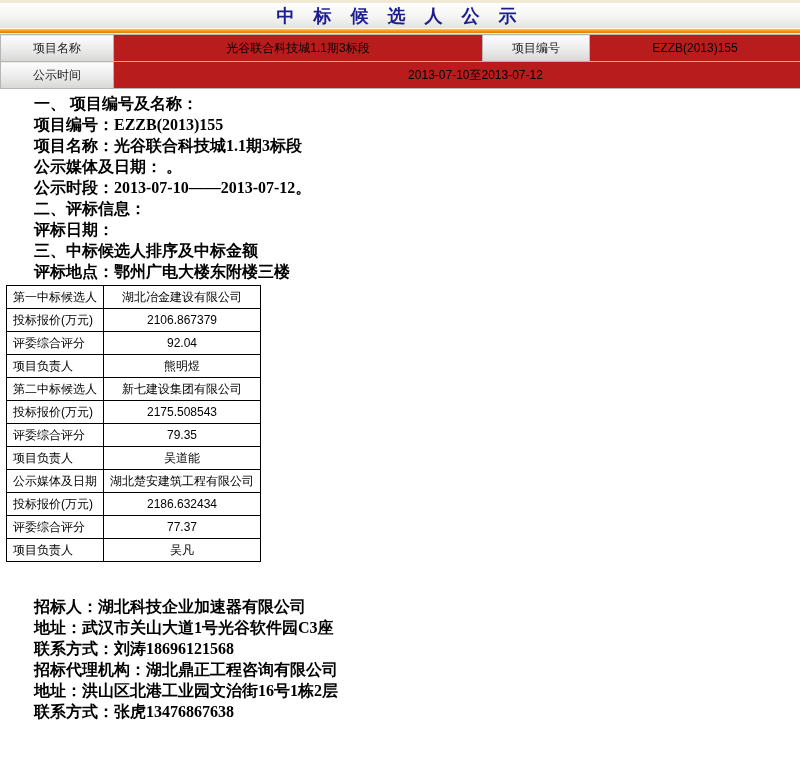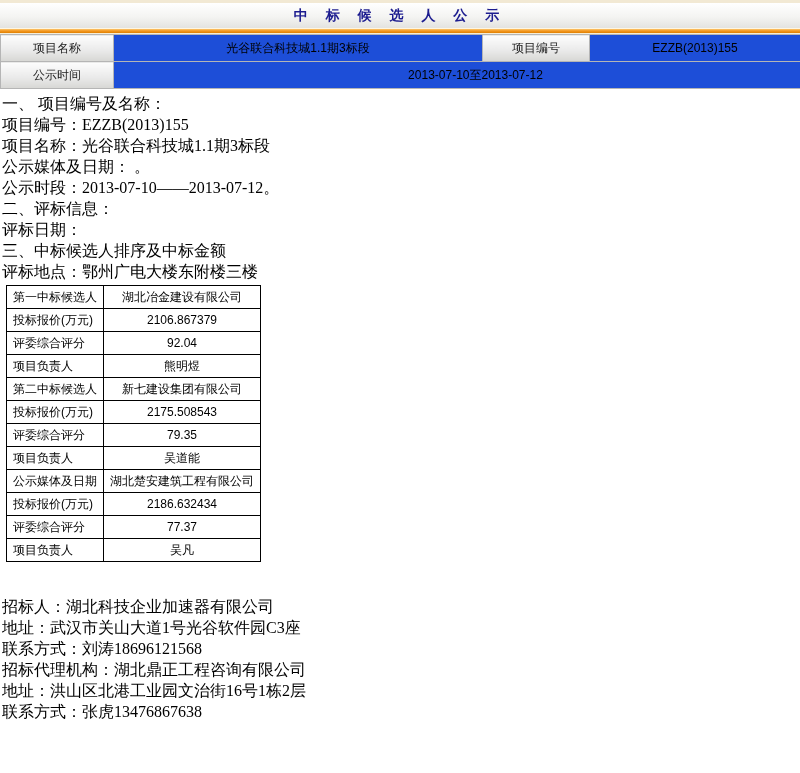--- a/index.html
+++ b/index.html
@@ -4,39 +4,39 @@
 <style>
   html,body{margin:0;padding:0;background:#ffffff;}
   body{width:800px;height:773px;overflow:hidden;
        font-family:"Liberation Serif",serif;color:#000;}
 
   
   .titlebar{height:25px;border-top:3px solid #f2e9d4;
     background:linear-gradient(#ffffff,#f4f4f2 55%,#e3e3e0);
     display:flex;align-items:center;justify-content:center;}
   .titlebar .title{font-family:"Liberation Sans",sans-serif;
-    font-size:14px;font-weight:bold;color:#1c1c8f;letter-spacing:7px;}
+    font-size:18px;font-weight:bold;color:#1c1c8f;letter-spacing:7px;}
   .orange-band{height:4px;
     background:linear-gradient(#fbc56d,#f59a23 45%,#e07f00);
     border-top:1px solid #fdf6e3;border-bottom:1px solid #f5edd8;}
 
   
   table{border-collapse:collapse;}
   .info-table{width:800px;table-layout:fixed;
     font-family:"Liberation Sans",sans-serif;font-size:12px;}
   .info-table td{border:1px solid #b5b5b5;height:24px;
     text-align:center;vertical-align:middle;overflow:hidden;white-space:nowrap;}
   .info-table td.lbl{background:linear-gradient(#fdfdfd,#e9e9e9 60%,#d7d7d4);
     color:#222;}
-  .info-table td.val{background:#1d4ed8;}
+  .info-table td.val{background:#b91c1c;}
   .info-table td.val-left{text-align:center;padding-left:38px;}
 
   
   .bodytext{padding:4px 2px 0 2px;}
-  .line{font-size:16px;font-weight:normal;line-height:21px;white-space:pre-wrap;}
+  .line{font-size:16px;font-weight:bold;line-height:21px;white-space:pre-wrap;margin-left:32px;}
 
   
   .cand-wrap{margin:3px 0 0 4px;}
   .cand-table{border:1px solid #000;
     font-family:"Liberation Sans",sans-serif;font-size:12px;font-weight:normal;}
   .cand-table td{border:1px solid #000;height:22px;vertical-align:middle;
     padding:0 6px;white-space:nowrap;}
   .cand-table td.c-label{width:82px;}
   .cand-table td.c-value{width:130px;text-align:center;}
 

